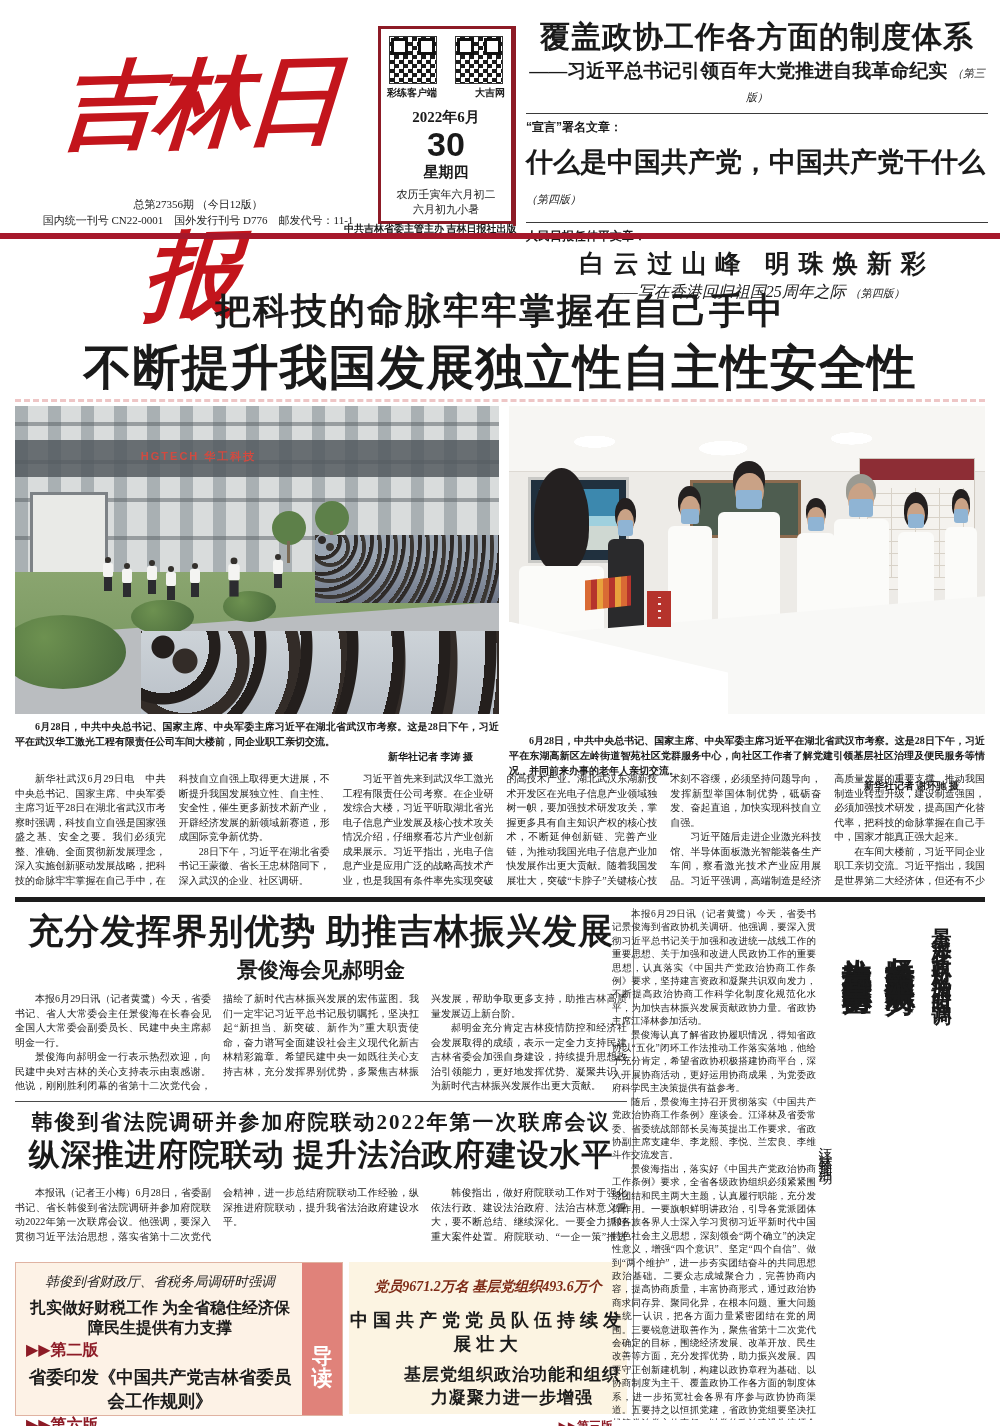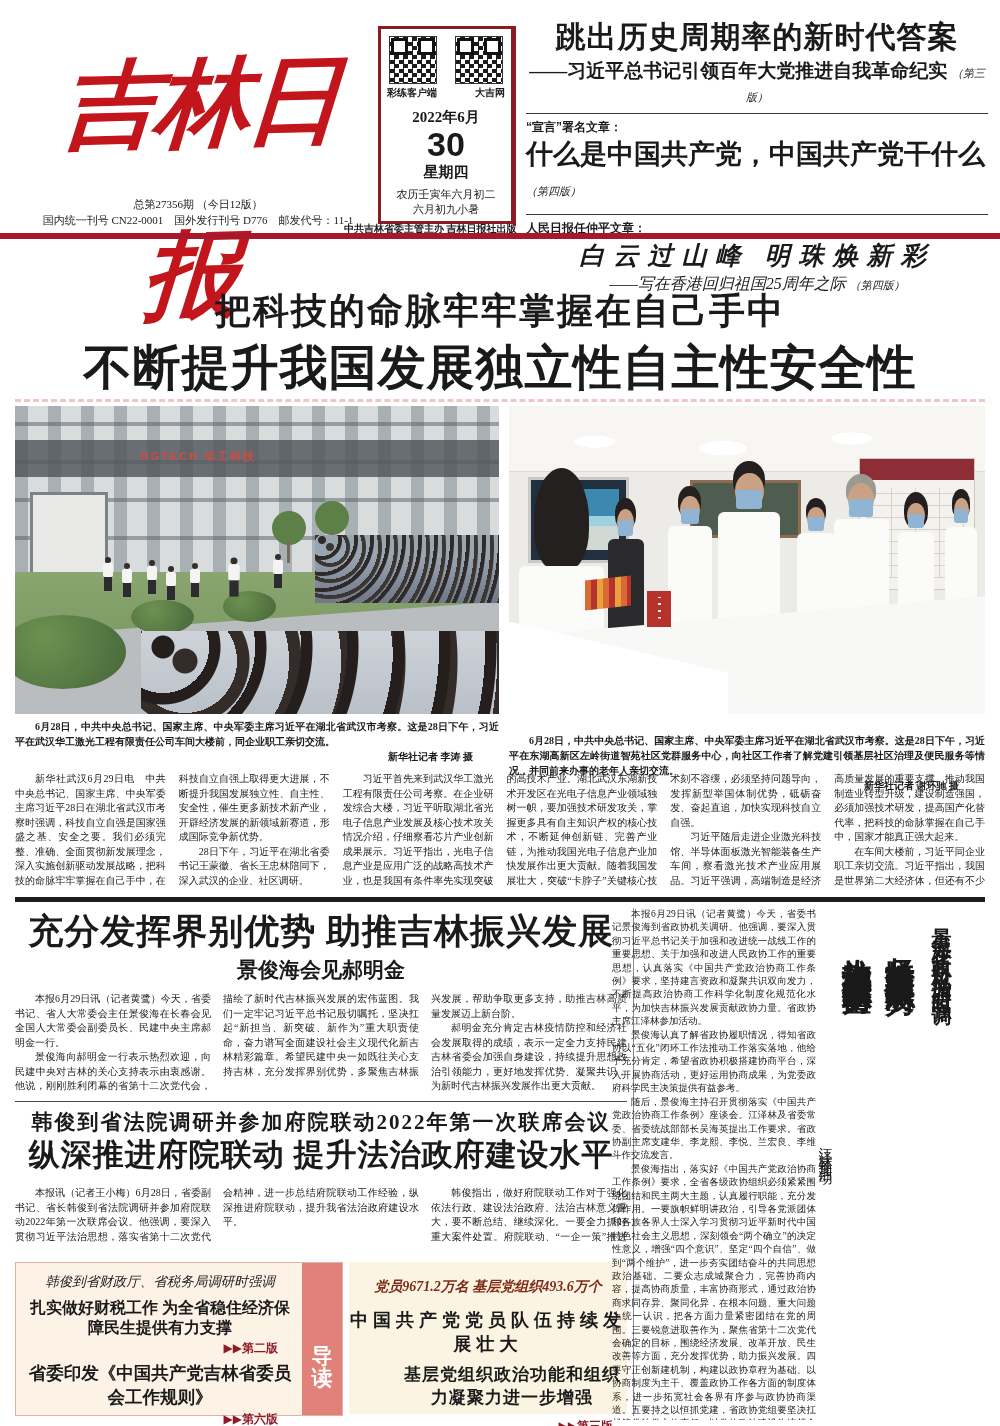--- a/index.html
+++ b/index.html
@@ -29,22 +29,22 @@
   .publisher{left:344px;top:222px;width:180px;font-size:10px;font-weight:bold;white-space:nowrap;}
   .red-vline{left:513px;top:26px;width:3px;height:200px;background:#8d1b26;}
 
   
   .tops{left:526px;top:20px;width:462px;}
   .th1-title{font-size:30px;font-weight:900;letter-spacing:1px;line-height:34px;}
   .th-sub{font-size:19px;font-weight:bold;margin-top:4px;}
   .pageref{font-size:11px;font-weight:normal;font-style:italic;color:#222;}
   .th-hr{border:0;border-top:1px solid #3a3a3a;margin:7px 0 5px 0;}
   .th-kicker{font-size:12px;font-weight:bold;}
-  .th2-title{font-size:27px;font-weight:900;line-height:32px;margin-top:2px;}
-  .th3-title{font-size:25px;font-weight:900;letter-spacing:9px;margin-top:2px;font-style:italic;}
+  .th2-title{font-size:27px;font-weight:900;line-height:32px;margin-top:10px;}
+  .th3-title{font-size:25px;font-weight:900;letter-spacing:9px;margin-top:2px;}
   .th3-sub{font-size:16px;font-style:italic;margin-top:2px;text-align:center;}
   .red-bar{left:0;top:233px;width:1000px;height:6px;background:#a6182b;}
 
   
   .lead-kicker{left:0;top:249px;width:1000px;font-size:26px;font-weight:900;letter-spacing:2px;}
   .lead-h1{left:0;top:283px;width:1000px;font-size:36px;font-weight:900;letter-spacing:2px;line-height:56px;}
   .lead-h2{left:0;top:341px;width:1000px;font-size:48px;font-weight:900;letter-spacing:1px;line-height:54px;}
   .pink-dash{left:15px;top:399px;width:970px;border-top:3px dashed #eec6c6;}
 
   .photo{overflow:hidden;background:#86efac;}
@@ -64,21 +64,21 @@
   .s23-rule{left:15px;top:1101px;width:612px;height:1px;background:#4a4a4a;}
   .s3-kicker{left:15px;top:1108px;width:612px;font-size:21px;font-weight:600;letter-spacing:2px;}
   .s3-h{left:15px;top:1134px;width:612px;font-size:31px;font-weight:900;letter-spacing:1px;}
   .s3-body{left:15px;top:1186px;width:612px;height:70px;}
 
   
   .daodu{left:15px;top:1262px;width:326px;height:152px;background:#fdf2e6;border:1px solid #e0b3a2;display:flex;}
   .daodu-content{flex:1;padding:10px 8px 0 10px;}
   .dd-kicker{font-size:13.5px;font-style:italic;text-align:center;}
   .dd-h{font-size:16px;font-weight:800;text-align:center;margin-top:7px;line-height:20px;}
-  .dd-ref{text-align:right;font-size:12px;font-weight:bold;color:#8d1b26;padding-right:16px;margin-top:2px;}
+  .dd-ref{font-size:16px;font-weight:bold;color:#8d1b26;padding-right:16px;margin-top:2px;}
   .dd-h2{font-size:17.5px;font-weight:800;text-align:center;margin-top:4px;}
   .daodu-band{width:40px;background:#e0827a;display:flex;align-items:center;justify-content:center;}
   .daodu-band .vtxt{writing-mode:vertical-rl;color:#fff;font-size:21px;font-weight:bold;letter-spacing:22px;padding-top:22px;}
   .party{left:349px;top:1262px;width:278px;height:152px;background:#fcf4e2;}
   .pt-stat{font-size:14px;font-style:italic;font-weight:bold;color:#7d2a16;text-align:center;margin-top:16px;}
   .pt-h1{font-size:18px;font-weight:800;text-align:center;letter-spacing:5px;margin-top:12px;}
   .pt-h2{font-size:17px;font-weight:800;text-align:center;letter-spacing:1px;margin-top:7px;padding-left:48px;}
   .pt-ref{text-align:right;font-size:12px;font-weight:bold;color:#8d1b26;padding-right:14px;margin-top:9px;}
 
   
@@ -178,21 +178,21 @@
     <div class="center d-wk">星期四</div>
     <div class="center d-lunar">
       <div>农历壬寅年六月初二</div>
       <div>六月初九小暑</div>
     </div>
   </div>
   <div class="abs publisher">中共吉林省委主管主办 吉林日报社出版</div>
   <div class="abs red-vline"></div>
 
   <div class="abs tops">
-    <div class="th1-title sans center">跳出历史周期率的新时代答案</div>
+    <div class="th1-title sans center">覆盖政协工作各方面的制度体系</div>
     <div class="th-sub center">
       <span>——习近平总书记引领百年大党推进自我革命纪实</span>
       <span class="pageref">（第三版）</span>
     </div>
     <hr class="th-hr">
     <div class="th-kicker sans">“宣言”署名文章：</div>
     <div class="th2-title">
       <span>什么是中国共产党，中国共产党干什么</span>
       <span class="pageref">（第四版）</span>
     </div>

